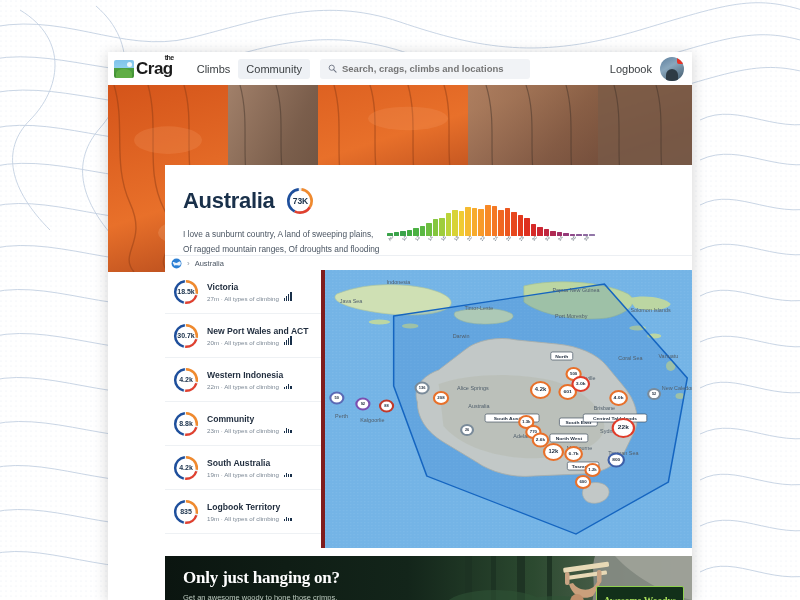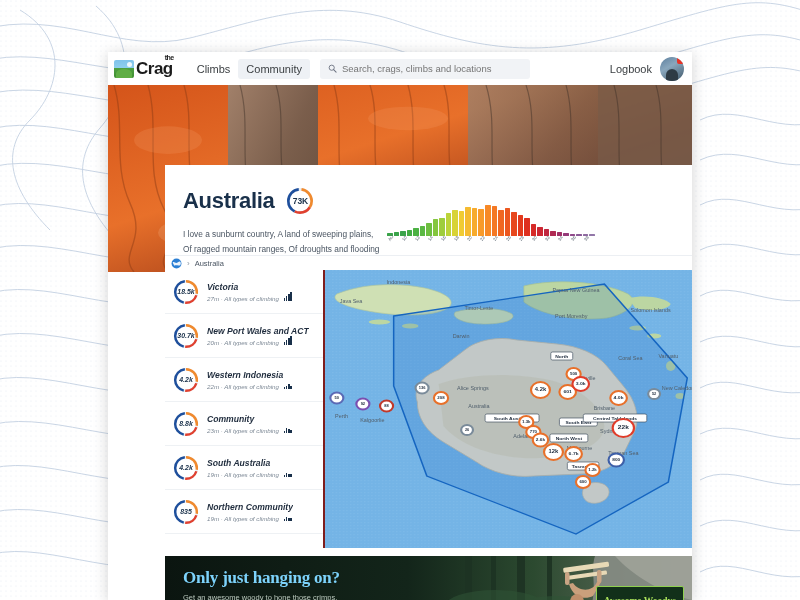--- a/index.html
+++ b/index.html
@@ -62,21 +62,21 @@
   .nav-link.active { background: #eef1f5; }
   #search-box {
     flex: 0 0 210px; margin-left: 10px; height: 20px;
     background: #f1f3f6; border-radius: 3px;
     display: flex; align-items: center; gap: 5px; padding: 0 8px;
   }
   #search-box .mag { width: 9px; height: 9px; flex: none; }
   #search-input {
     border: none; background: transparent; outline: none;
     font-family: "Liberation Sans", sans-serif;
-    font-size: 9.5px; color: #6b7280; width: 100%;
+    font-size: 9.5px; color: #6b7280; width: 100%; font-weight: bold;
   }
   .header-right { margin-left: auto; display: flex; align-items: center; gap: 8px; }
   #logbook-link { font-size: 11px; color: #3c4043; cursor: pointer; }
   #avatar {
     width: 24px; height: 24px; border-radius: 50%;
     background: linear-gradient(150deg,#5d7f9e 0%,#8aa7bd 40%,#3e5668 100%);
     position: relative; overflow:hidden; flex:none;
   }
   #avatar::after{
     content:""; position:absolute; left:6px; bottom:0; width:12px; height:12px;
@@ -152,22 +152,21 @@
 
   
   #content-split {
     position: absolute; left: 57px; top: 218px; right: 0;
     height: 278px; display: flex; z-index: 4;
   }
 
   
   #area-list {
     width: 160px; background: #ffffff; flex: none;
-    border-right: 2px solid #7f1d1d;
-    font-style: italic;
+    border-right: 4px solid #7f1d1d;
   }
   .area-item {
     display: flex; align-items: center; gap: 8px;
     height: 44px; padding: 0 6px 0 8px;
     border-bottom: 1px solid #eef1f4;
     cursor: pointer;
   }
   .ring { width: 26px; height: 26px; position: relative; flex: none;
           display:flex; align-items:center; justify-content:center; }
   .ring svg { position: absolute; inset: 0; }
@@ -190,21 +189,21 @@
 
   
   #ad-banner {
     position: absolute; left: 57px; top: 504px; right: 0; height: 60px;
     background: #0e1a14; overflow: hidden; z-index: 4;
   }
   #ad-banner svg.bg { position:absolute; inset:0; width:100%; height:100%; }
   #ad-text { position: absolute; left: 18px; top: 12px; z-index: 2; }
   #ad-title {
     font-family: "Liberation Serif", serif;
-    font-size: 17px; font-weight: bold; color: #7dd3fc; letter-spacing: -.2px;
+    font-size: 17px; font-weight: bold; color: #ffffff; letter-spacing: -.2px;
   }
   #ad-sub { font-size: 7.5px; color: #b9c7bc; margin-top: 5px; }
   #ad-logo {
     position: absolute; right: 8px; bottom: 4px; z-index: 2;
     background: #12301a; border: 1.5px solid #8fd14f;
     padding: 3px 7px; border-radius: 2px;
   }
   #ad-logo span {
     font-family: "Liberation Serif", serif;
     font-size: 9.5px; font-weight: bold; color: #a9e05a; white-space: nowrap;
@@ -562,21 +561,21 @@
           <div class="ring">
             <svg viewBox="0 0 36 36">
               <circle cx="18" cy="18" r="15" fill="none" stroke="#eceff3" stroke-width="3.4"></circle>
               <circle cx="18" cy="18" r="15" fill="none" stroke="#f08a2e" stroke-width="3.4" stroke-dasharray="26 68" transform="rotate(-90 18 18)"></circle>
               <circle cx="18" cy="18" r="15" fill="none" stroke="#e0402f" stroke-width="3.4" stroke-dasharray="20 74" stroke-dashoffset="-28" transform="rotate(-90 18 18)"></circle>
               <circle cx="18" cy="18" r="15" fill="none" stroke="#1e4f9c" stroke-width="3.4" stroke-dasharray="42 52" stroke-dashoffset="-50" transform="rotate(-90 18 18)"></circle>
             </svg>
             <span>835</span>
           </div>
           <div class="area-text">
-            <div class="area-name">Northern Community</div>
+            <div class="area-name">Logbook Territory</div>
             <div class="area-meta">
               <span>19m · All types of climbing</span>
               <span class="minibars">
                 <i style="height: 2px;"></i>
                 <i style="height: 4px;"></i>
                 <i style="height: 3px;"></i>
                 <i style="height: 3px;"></i>
               </span>
             </div>
           </div>

